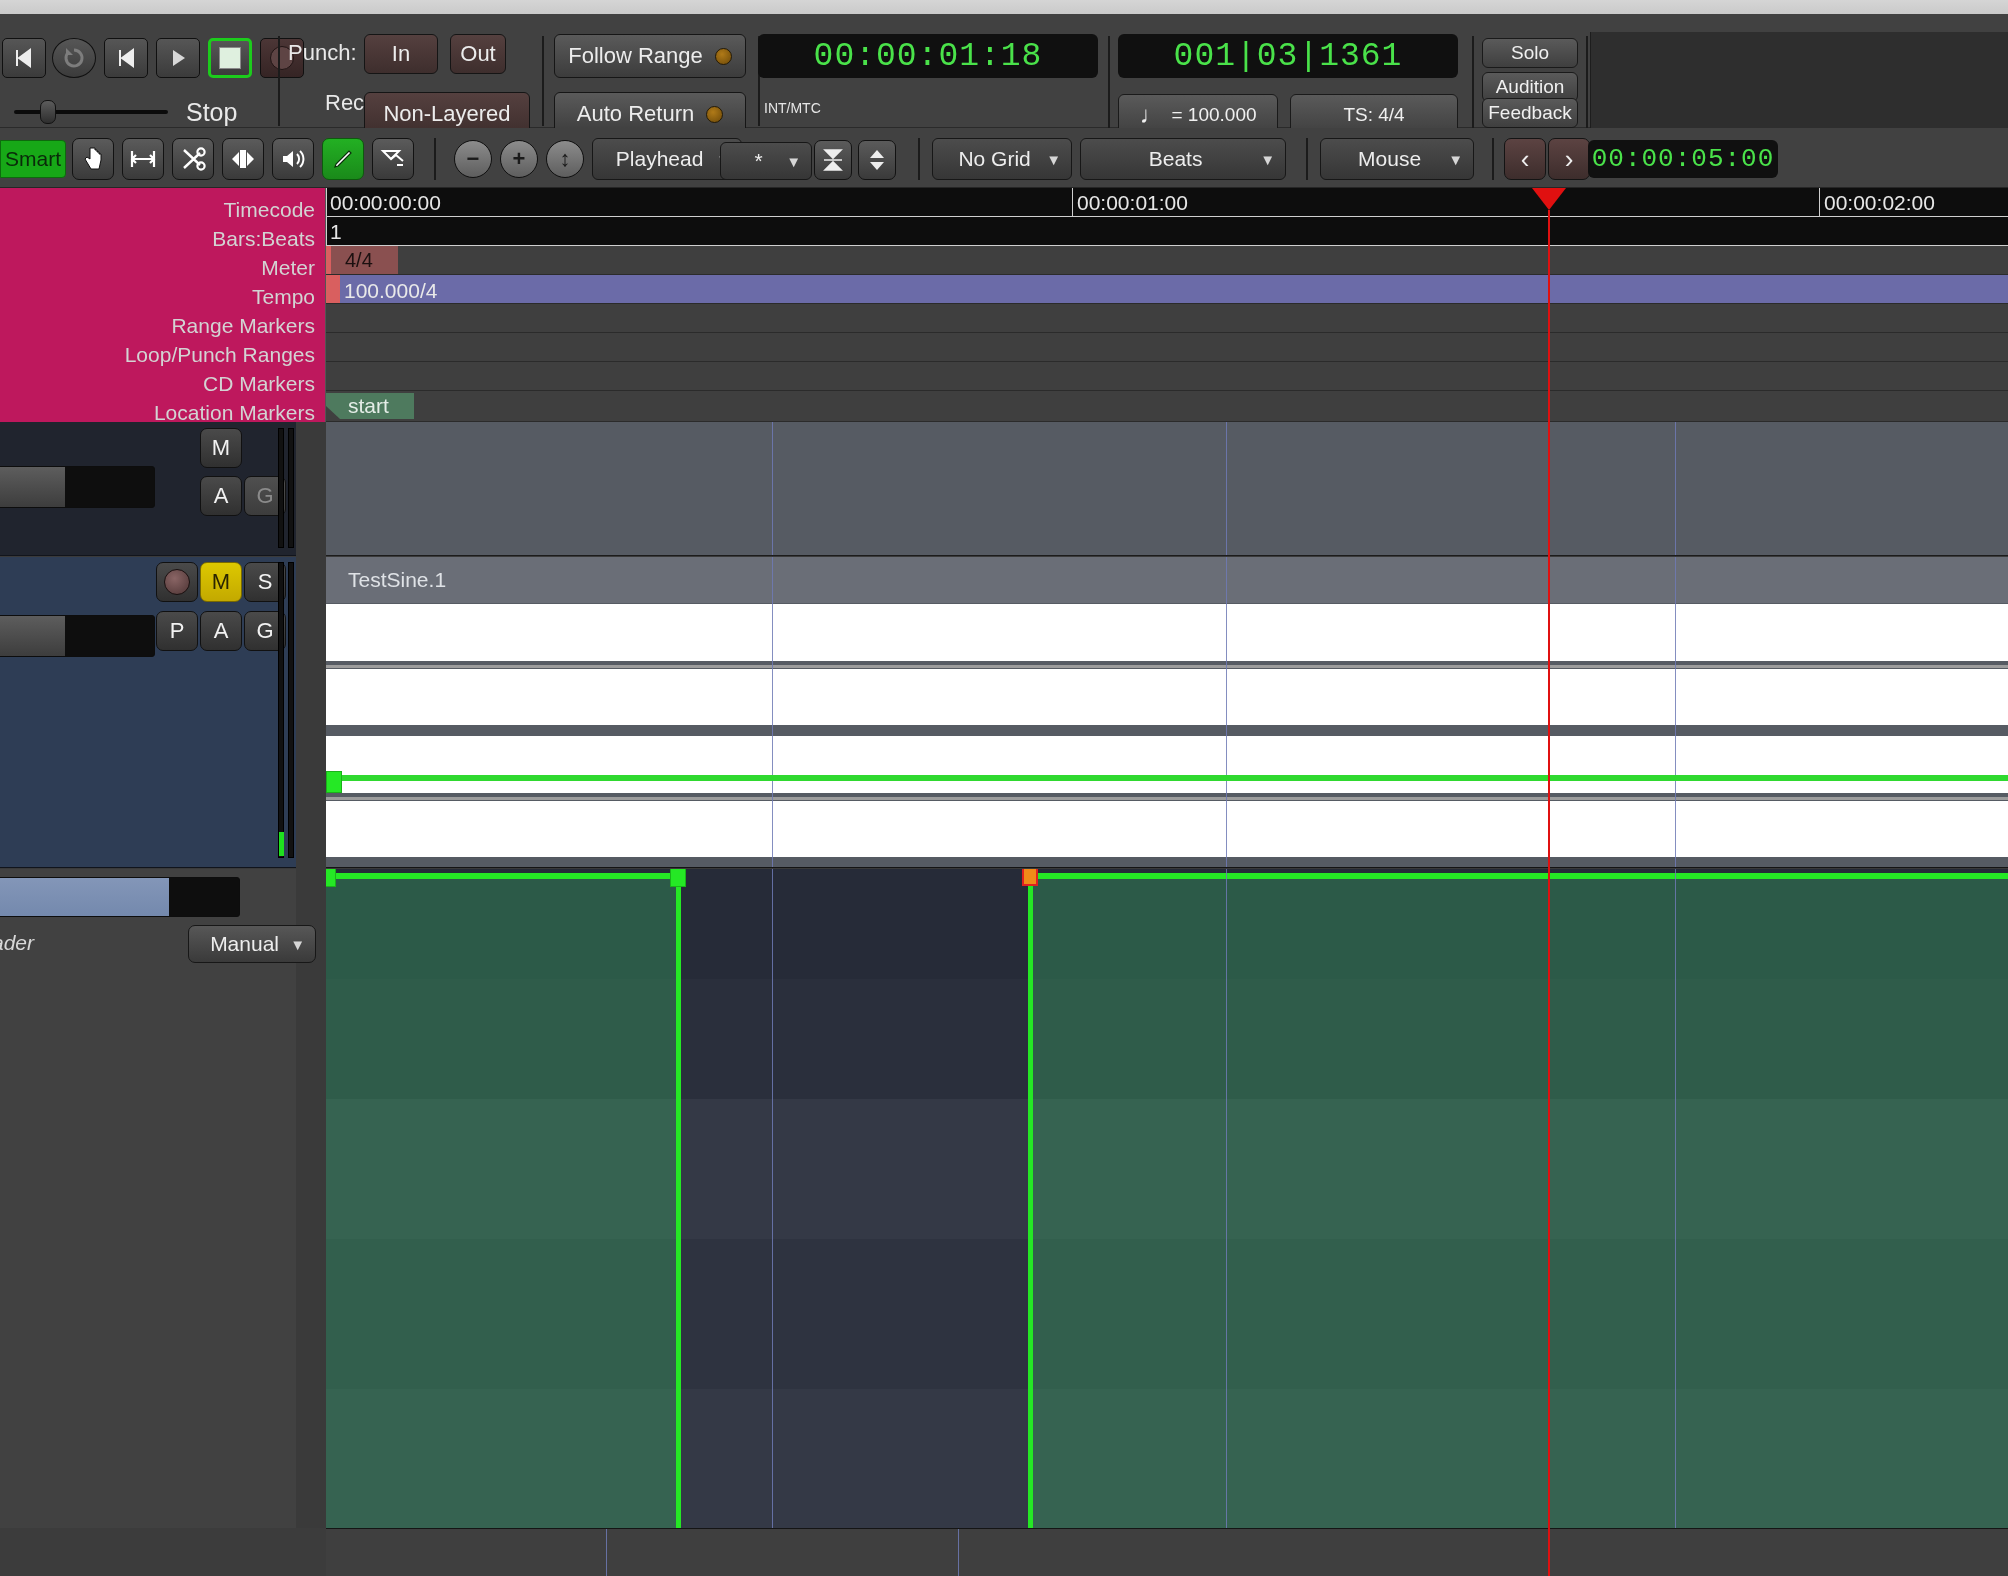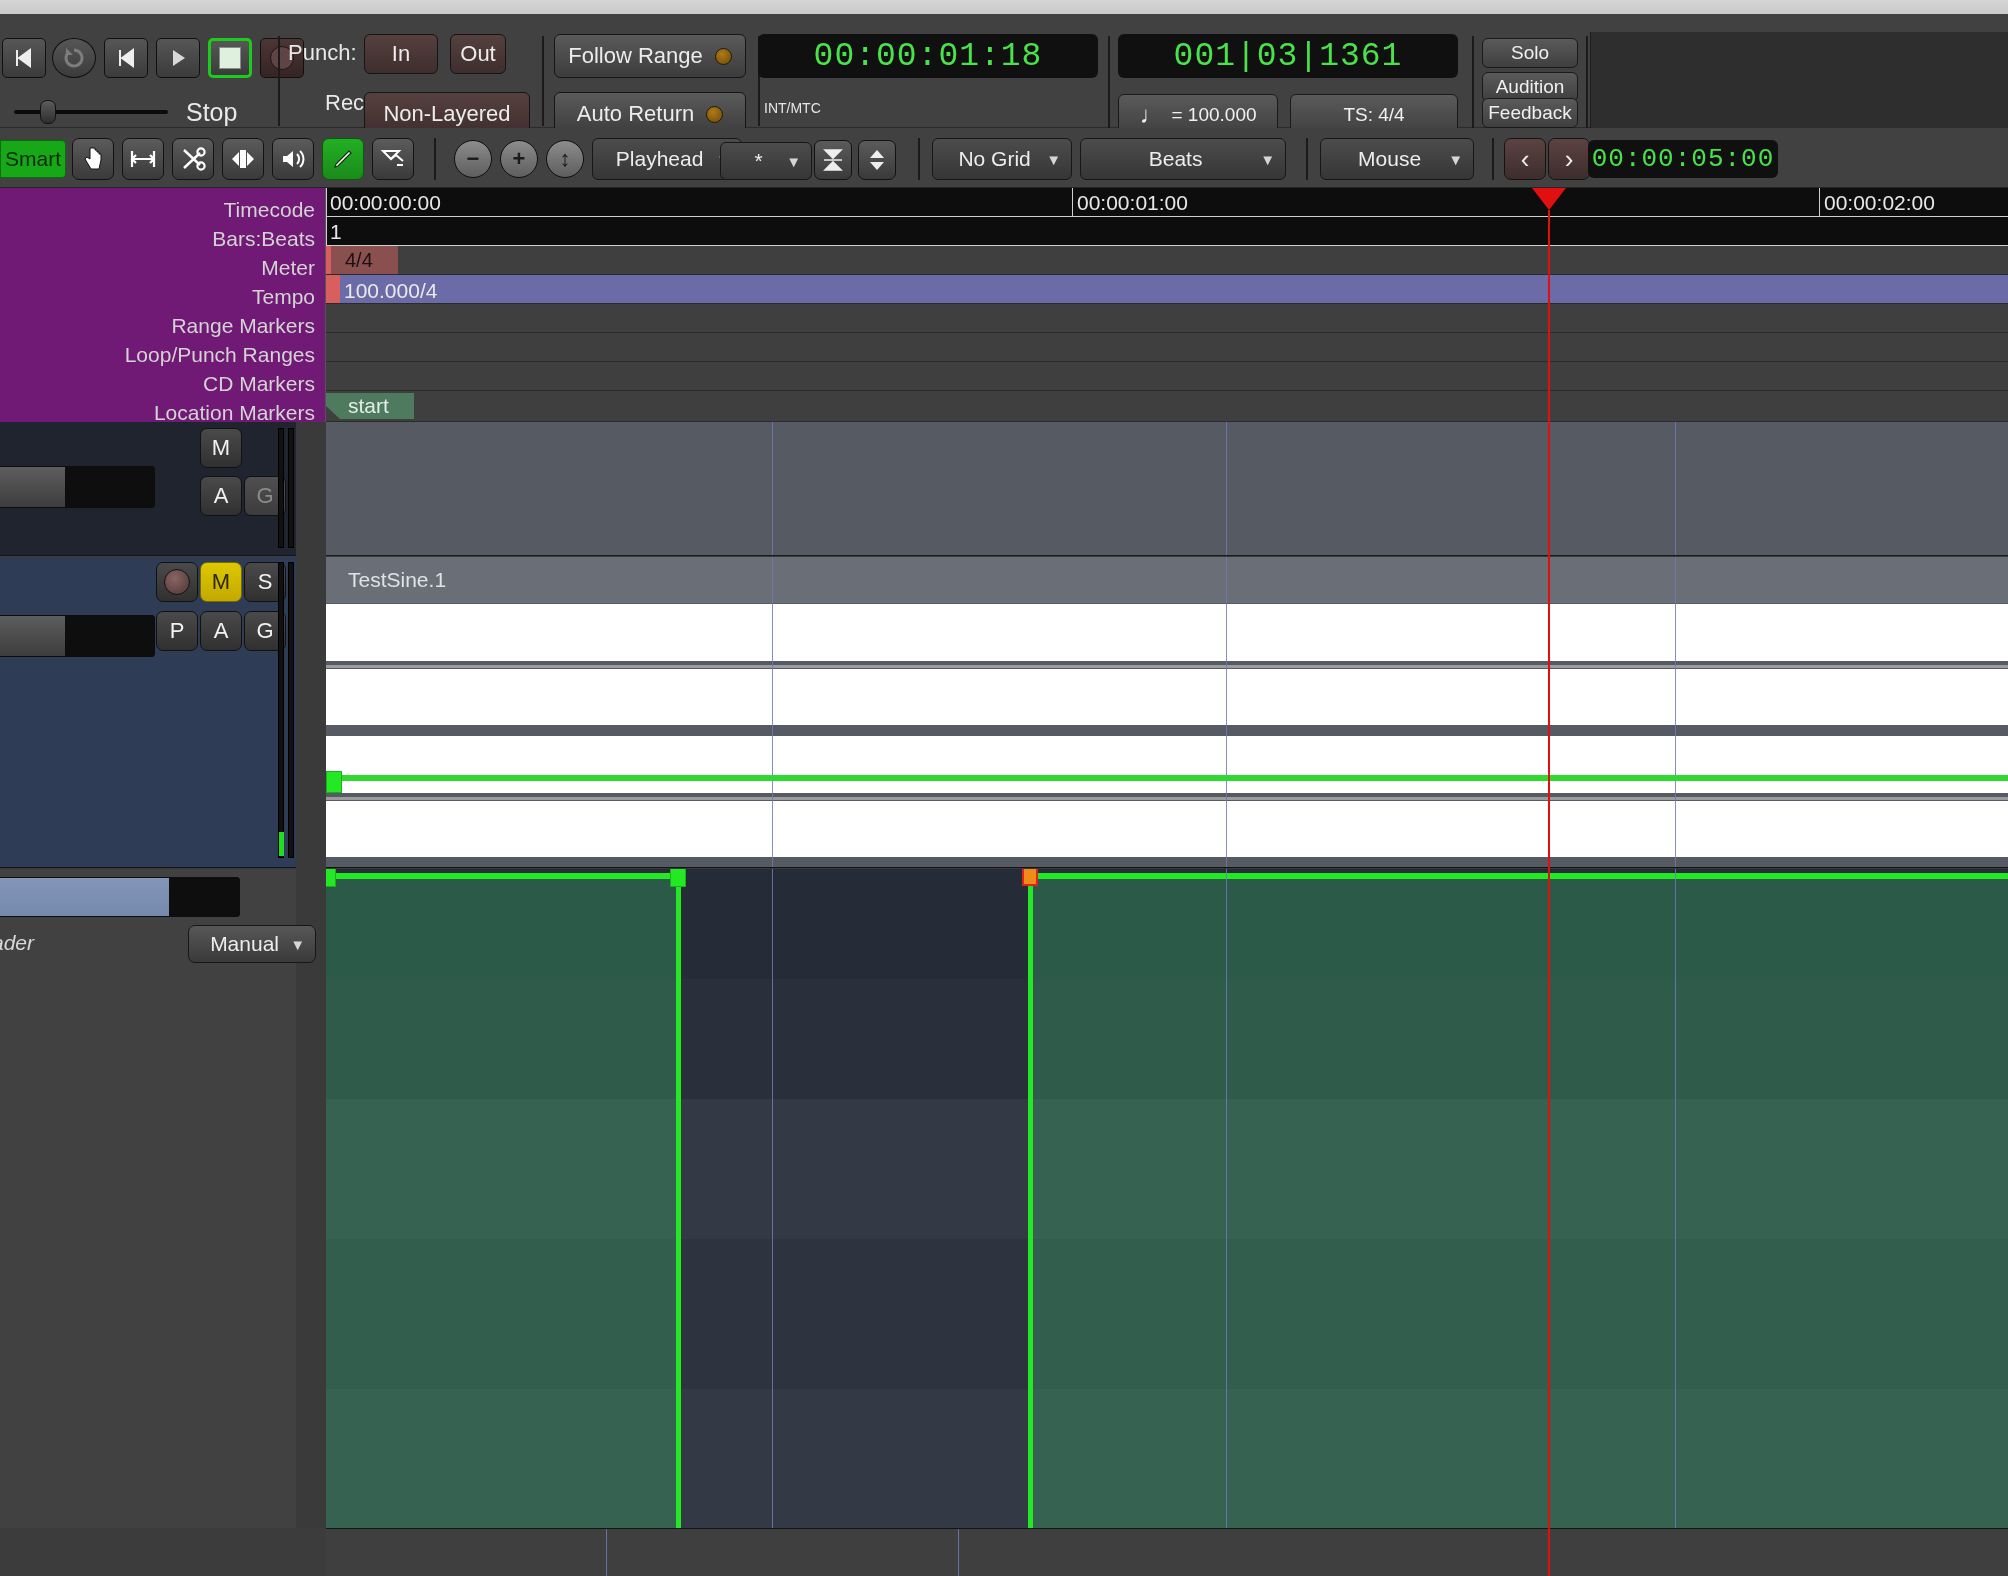--- a/index.html
+++ b/index.html
@@ -118,21 +118,21 @@
     position:absolute; top:138px; width:42px; height:42px;
     border:1px solid #141414; border-radius:7px;
     background:linear-gradient(#5c4342,#3d2d2c);
     display:flex; align-items:center; justify-content:center;
     color:#efefef; font-size:26px;
   }
 
   
   .rulercol {
     position:absolute; left:0; top:188px; width:326px; height:234px;
-    background:#701a75; border-right:1px solid #555;
+    background:#be185d; border-right:1px solid #555;
   }
   .rulerlab {
     position:absolute; right:10px; color:#d3d3d3; font-size:21px;
     text-align:right; white-space:nowrap;
   }
 
   
   .lane { position:absolute; left:326px; width:1682px; }
   .lane.tc { background:#0d0d0d; border-bottom:1px solid #cfcfcf; }
   .lane.bb { background:#0d0d0d; border-bottom:1px solid #cfcfcf; }

